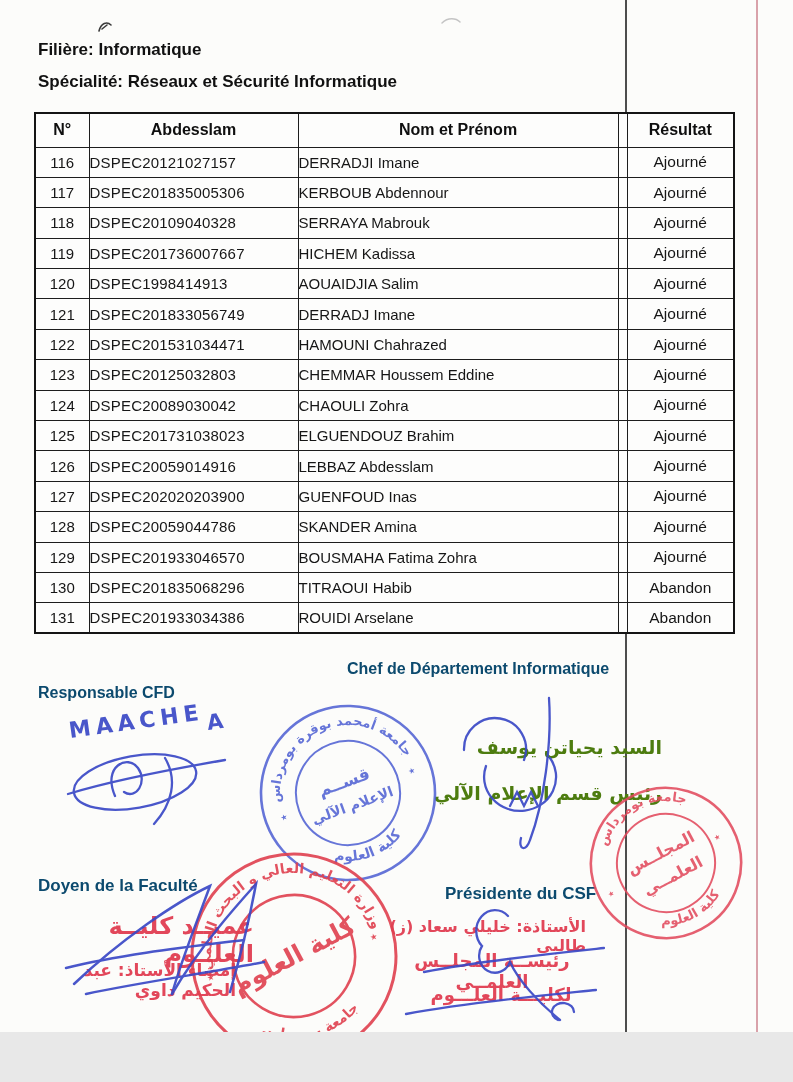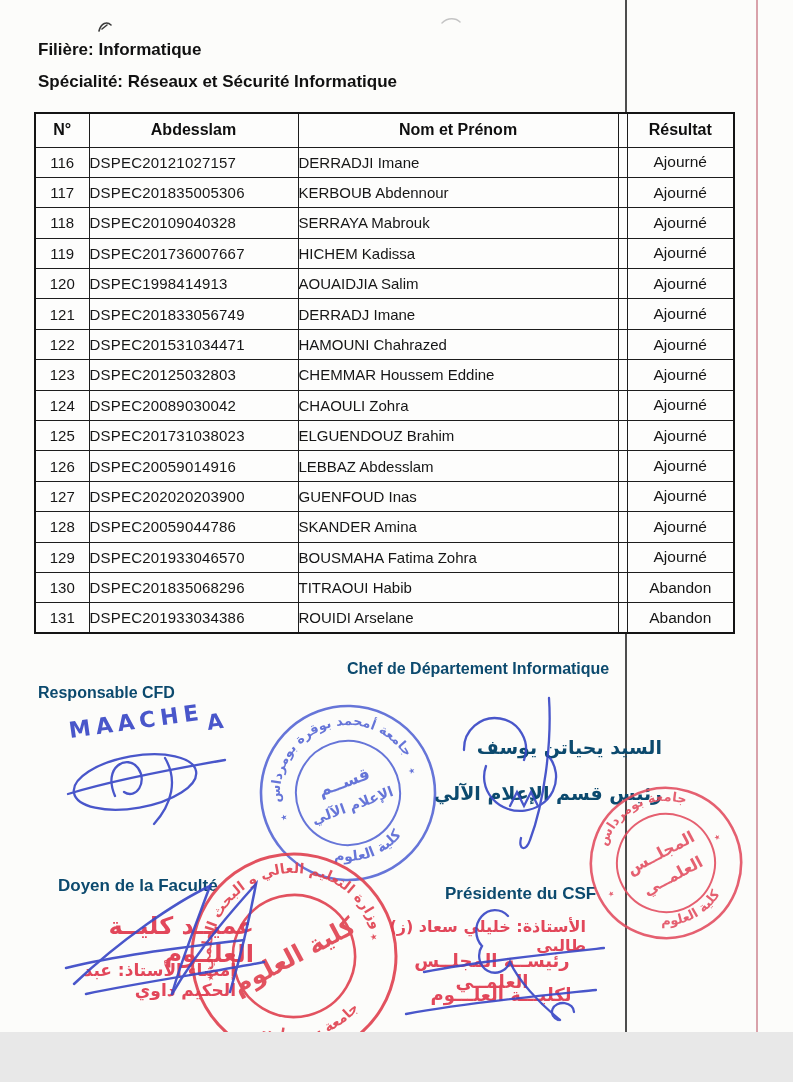--- a/index.html
+++ b/index.html
@@ -24,21 +24,21 @@
   table.results tbody tr{height:30.4px;padding-left:32px;}
   th{font-size:16px;font-weight:bold;text-align:center;color:#0f0f0f;}
   td.c-num{text-align:center;font-size:15px;}
   td.c-mat{font-size:15px;padding-left:5px;letter-spacing:.2px;}
   td.c-nom{font-size:15px;padding-left:6px;}
   td.c-gap{background:#fdfdfc;}
   td.c-res{text-align:center;font-size:15.5px;margin-top:28px;}
   
   .sig-label{font-weight:bold;font-size:16px;color:#0c4a6e;}
   .ar{direction:rtl;text-align:right;font-family:"DejaVu Sans",sans-serif;font-weight:bold;}
-  .blue-ink{color:#0c4a6e;}
+  .blue-ink{color:#4d7c0f;}
   .red-ink{color:#e2475a;}
   .scanline{position:absolute;background:#4d4d4d;}
   .pinkline{position:absolute;background:#d2929b;}
   svg{display:block;}
 </style>
 </head>
 <body>
 
 <div class="page">
 
@@ -200,21 +200,21 @@
           <td class="c-mat">DSPEC201933034386</td>
           <td class="c-nom">ROUIDI Arselane</td>
           <td class="c-gap"></td>
           <td class="c-res">Abandon</td>
         </tr>
       </tbody>
   </table>
 
   <div class="abs sig-label" style="left:38px;top:684px;">Responsable CFD</div>
   <div class="abs sig-label" style="left:347px;top:660px;">Chef de Département Informatique</div>
-  <div class="abs sig-label" style="left:38px;top:876px;font-size:17px;margin-left:20px;">Doyen de la Faculté</div>
+  <div class="abs sig-label" style="left:38px;top:876px;font-size:17px;">Doyen de la Faculté</div>
   <div class="abs sig-label" style="left:445px;top:884px;font-size:17px;">Présidente du CSF</div>
 
   <div class="abs ar blue-ink" style="left:430px;top:736px;width:232px;font-size:19px;">السيد يحياتن يوسف</div>
   <div class="abs ar blue-ink" style="left:428px;top:782px;width:234px;font-size:19px;">رئيس قسم الإعلام الآلي</div>
 
   <div class="abs ar red-ink" style="left:42px;top:912px;width:212px;font-size:24px;">عميــد كليــة العلــوم</div>
   <div class="abs ar red-ink" style="left:24px;top:960px;width:212px;font-size:17px;">إمضاء الأستاذ: عبد الحكيم داوي</div>
 
   <div class="abs ar red-ink" style="left:374px;top:917px;width:212px;font-size:16px;">الأستاذة: خليلي سعاد (ز) طالبي</div>
   <div class="abs ar red-ink" style="left:398px;top:950px;width:188px;font-size:18px;text-align:center;">رئيســة المجلــس العلمــي</div>

